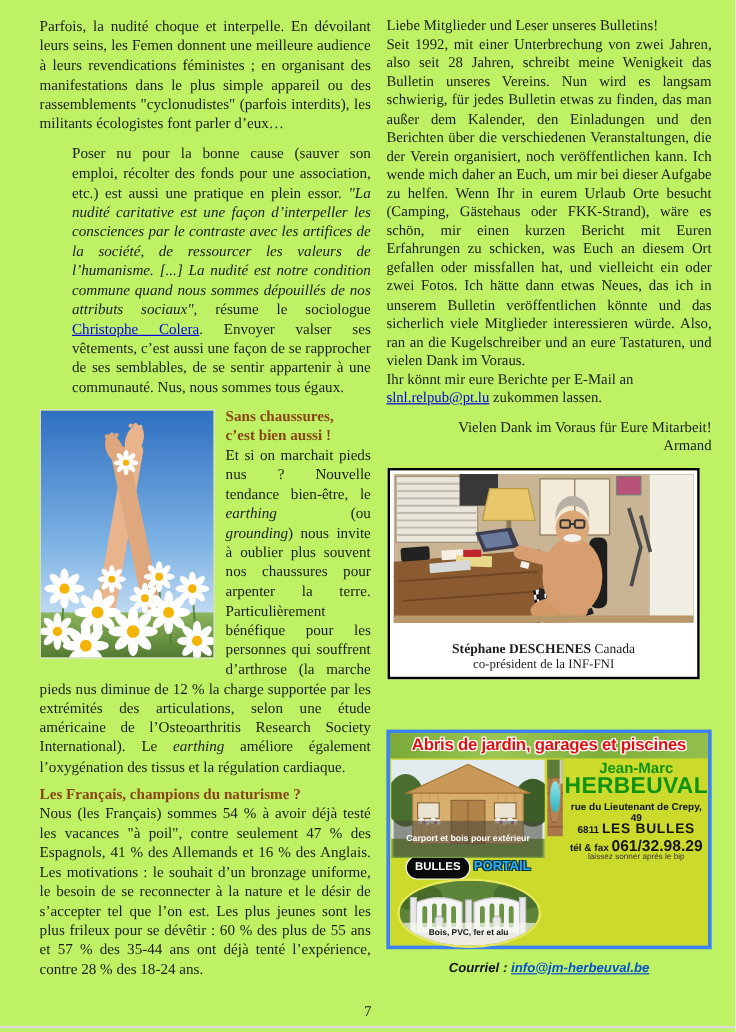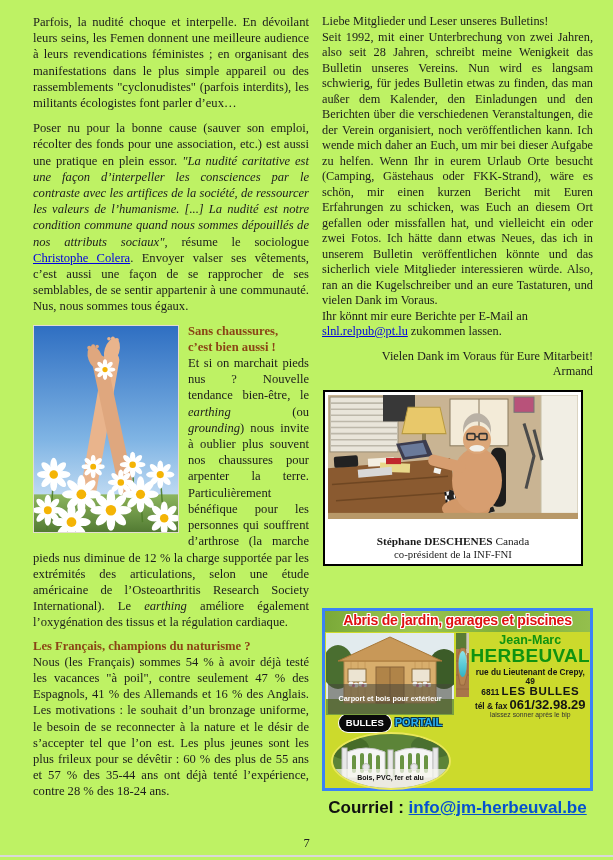--- a/index.html
+++ b/index.html
@@ -4,21 +4,21 @@
 <style>
   html,body{margin:0;padding:0;background:#ffffff;}
   .sheet{position:relative;width:613px;height:860px;background:#bef264;overflow:hidden;
          font-family:"Liberation Serif",serif;color:#1c1c1c;}
   
   .col-left{position:absolute;left:33px;top:14px;width:276px;font-size:12.6px;line-height:16.2px;}
   .col-right{position:absolute;left:322px;top:14px;width:271px;font-size:12.3px;line-height:15.5px;}
   p{margin:0;}
   .just{text-align:justify;}
   .mb9{margin-bottom:9px;}
-  .mb8{margin-bottom:8px;}
+  .mb8{margin-bottom:8px;margin-left:27px;}
   .h-brown{color:#8a4516;font-weight:bold;}
   .red-title{color:#f00000;font-weight:bold;}
   a.doclink{color:#0000e0;text-decoration:underline;cursor:pointer;}
   .right-al{text-align:right;}
   em{font-style:italic;}
   
   .feet-photo{float:left;width:146px;height:208px;margin:2px 9px 2px 0;border:1px solid #e3dcd2;box-sizing:border-box;}
   .feet-photo svg{display:block;width:100%;height:100%;}
   .clear{clear:left;}
   
@@ -59,21 +59,21 @@
   .lname{color:#0f9310;font-weight:bold;font-size:19px;letter-spacing:.3px;margin-top:-1px;}
   .addr1{font-size:8.3px;font-weight:bold;color:#141414;margin-top:2px;}
   .addr2{font-size:8.3px;font-weight:bold;color:#141414;}
   .addr2 .city{font-size:11.5px;letter-spacing:.6px;}
   .phone-line{font-size:8.3px;font-weight:bold;color:#141414;}
   .phone-line .phone{font-size:13px;}
   .bip{font-size:6.8px;color:#333;}
   
   .weblinks{margin-top:9px;text-align:center;font-family:"Liberation Sans",sans-serif;font-weight:bold;color:#111;}
   .weblinks .l1{font-size:12.5px;}
-  .weblinks .l2{font-size:17px;margin-top:1px;}
+  .weblinks .l2{font-size:11px;margin-top:1px;font-style:italic;}
   .weblinks a{color:#0550d0;text-decoration:underline;cursor:pointer;}
   
   .page-number{position:absolute;left:0;bottom:9px;width:613px;text-align:center;font-size:12.5px;color:#222;}
   .bottom-rule{position:absolute;left:0;bottom:3px;width:613px;height:2px;background:#d9d9d9;}
 </style>
 </head>
 <body>
 
 <div class="sheet">
 

